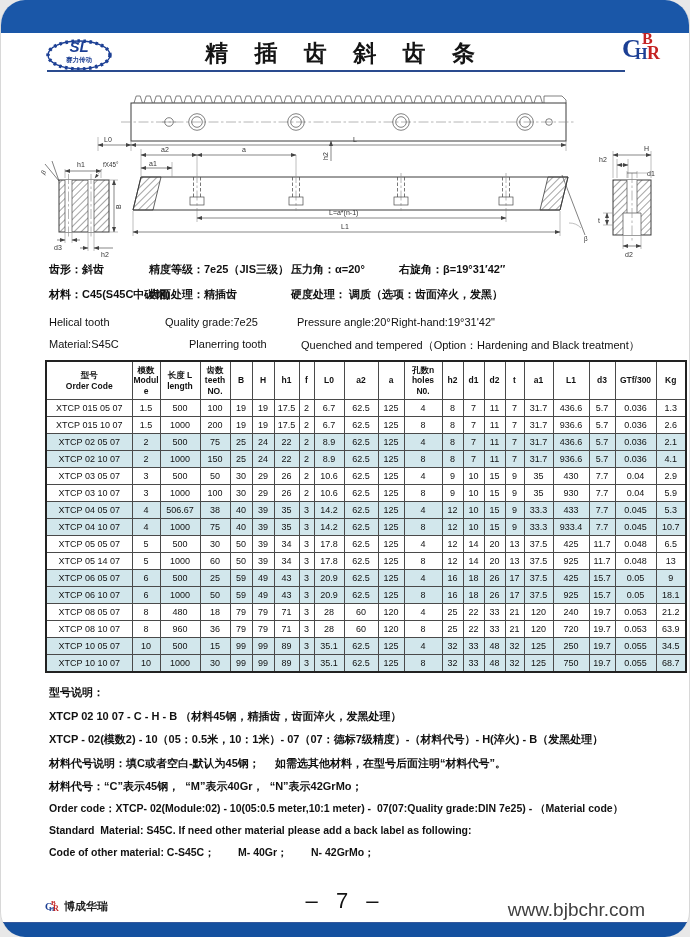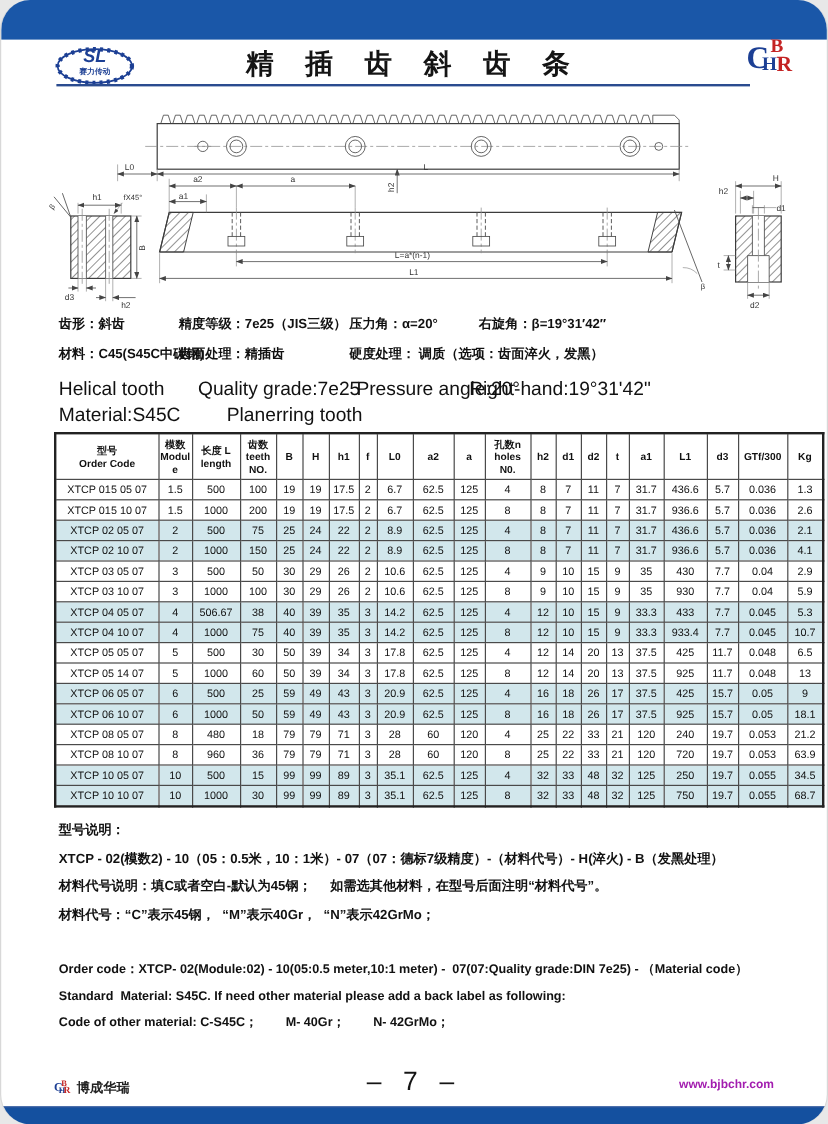--- a/index.html
+++ b/index.html
@@ -31,21 +31,21 @@
   .ext{stroke:#888;stroke-width:0.55;}
   .cl{stroke:#909090;stroke-width:0.65;stroke-dasharray:10 2.5 2.5 2.5;}
   .hd{stroke:#555;stroke-width:0.8;stroke-dasharray:3.5 2;fill:none;}
 
   
   .specs-cn{position:absolute;left:48px;top:262px;width:600px;}
   .specs-en{position:absolute;left:48px;top:316px;width:600px;}
   .spec-row{display:flex;align-items:flex-start;}
   .spec-row span{flex:none;white-space:nowrap;}
   .specs-cn .spec-row{height:25px;font-size:11px;font-weight:bold;}
-  .specs-en .spec-row{height:22px;font-size:16px;}
+  .specs-en .spec-row{height:22px;font-size:11px;}
   .cnr0 span:nth-child(1),.cnr1 span:nth-child(1){width:100px;}
   .cnr0 span:nth-child(2),.cnr1 span:nth-child(2){width:142px;}
   .cnr0 span:nth-child(3),.cnr1 span:nth-child(3){width:108px;}
   .enr0 span:nth-child(1){width:96px;}
   .enr0 span:nth-child(2){width:132px;margin-left:20px;}
   .enr0 span:nth-child(3){width:94px;}
   .enr1 span:nth-child(1){width:96px;}
   .enr1 span:nth-child(2){width:112px;margin-left:44px;}
 
   
@@ -65,21 +65,21 @@
 
   
   .footer-brand{position:absolute;left:44px;top:899px;font-size:11px;color:#222;font-weight:bold;display:flex;align-items:center;}
   .bchr-mini{position:relative;width:14px;height:14px;display:inline-block;margin-right:5px;}
   .bchr-mini .mb{position:absolute;font-family:"Liberation Serif",serif;font-weight:bold;line-height:1;}
   .mb0{left:0;top:2px;font-size:10px;}
   .mb1{left:6px;top:0;font-size:7px;}
   .mb2{left:4px;top:6px;font-size:7px;}
   .mb3{left:8px;top:5px;font-size:8px;}
   .page-num{position:absolute;left:0;top:888px;width:100%;text-align:center;font-size:22px;color:#141414;letter-spacing:6px;}
-  .website{position:absolute;right:44px;top:899px;font-size:10px;font-weight:bold;color:#a21caf;}
+  .website{position:absolute;right:44px;top:899px;font-size:19px;font-weight:normal;color:#404040;}
 </style>
 </head>
 <body>
 
 <div class="page">
   <div class="topbar"></div>
 
   <div class="logo-sl">
     <svg width="72" height="36" viewBox="0 0 72 36">
       <ellipse cx="36" cy="19" rx="31" ry="14" fill="none" stroke="#1c3f94" stroke-width="1.4"></ellipse>
@@ -264,20 +264,21 @@
   <div class="specs-en">
       <div class="spec-row enr0">
         <span>Helical tooth</span>
         <span>Quality  grade:7e25</span>
         <span>Pressure angle:20°</span>
         <span>Right-hand:19°31'42"</span>
       </div>
       <div class="spec-row enr1">
         <span>Material:S45C</span>
         <span>Planerring  tooth</span>
+        <span>Quenched and tempered（Option：Hardening and Black treatment）</span>
       </div>
     </div>
 
   <table class="dim-table">
     <colgroup>
       <col style="width:86px">
         <col style="width:28px">
         <col style="width:40px">
         <col style="width:30px">
       <col style="width:22px">
@@ -698,20 +699,21 @@
           <td>750</td>
           <td>19.7</td>
           <td>0.055</td>
           <td>68.7</td>
         </tr>
       </tbody>
   </table>
 
   <div class="notes-cn">
       <div class="note-line">型号说明：</div>
+      <div class="note-line">XTCP 02 10 07 - C - H - B （材料45钢，精插齿，齿面淬火，发黑处理）</div>
       <div class="note-line">XTCP - 02(模数2) - 10（05：0.5米，10：1米）- 07（07：德标7级精度）-（材料代号）- H(淬火) - B（发黑处理）</div>
       <div class="note-line">材料代号说明：填C或者空白-默认为45钢；     如需选其他材料，在型号后面注明“材料代号”。</div>
       <div class="note-line">材料代号：“C”表示45钢，  “M”表示40Gr，  “N”表示42GrMo；</div>
     </div>
   <div class="notes-en">
       <div class="note-line">Order code：XTCP- 02(Module:02) - 10(05:0.5 meter,10:1 meter) -  07(07:Quality grade:DIN 7e25) - （Material code）</div>
       <div class="note-line">Standard  Material: S45C. If need other material please add a back label as following:</div>
       <div class="note-line">Code of other material: C-S45C；        M- 40Gr；        N- 42GrMo；</div>
     </div>
 

